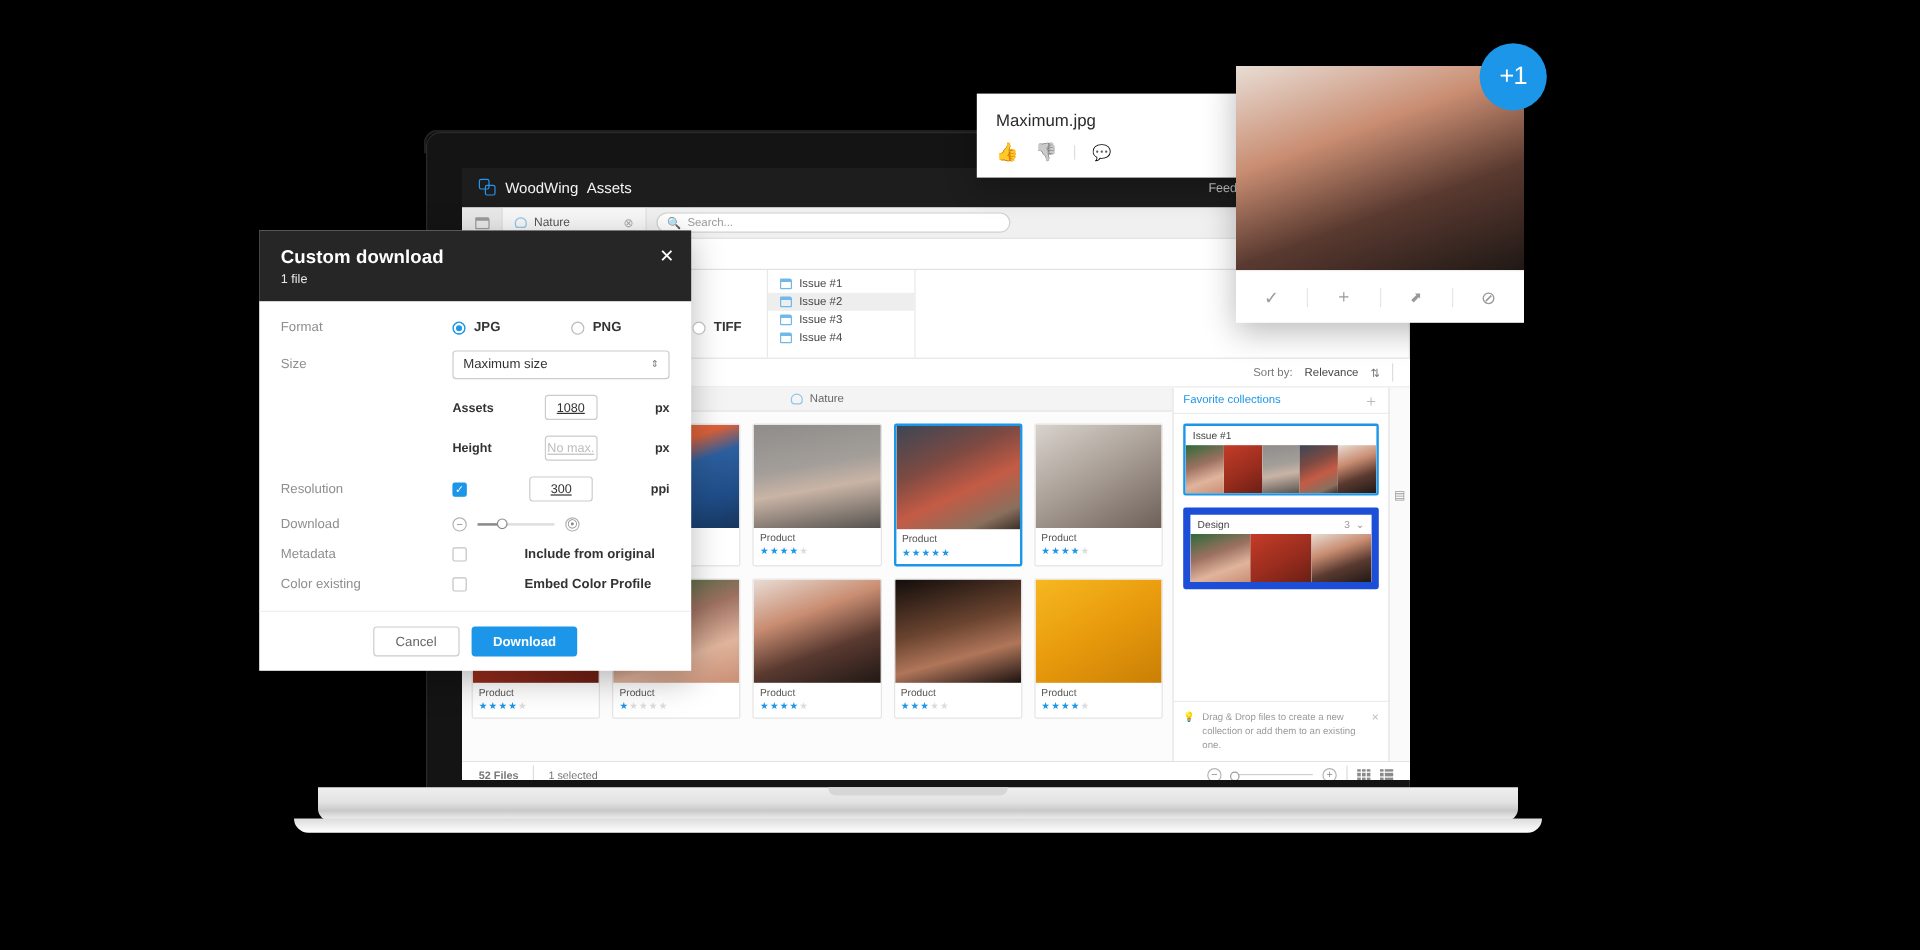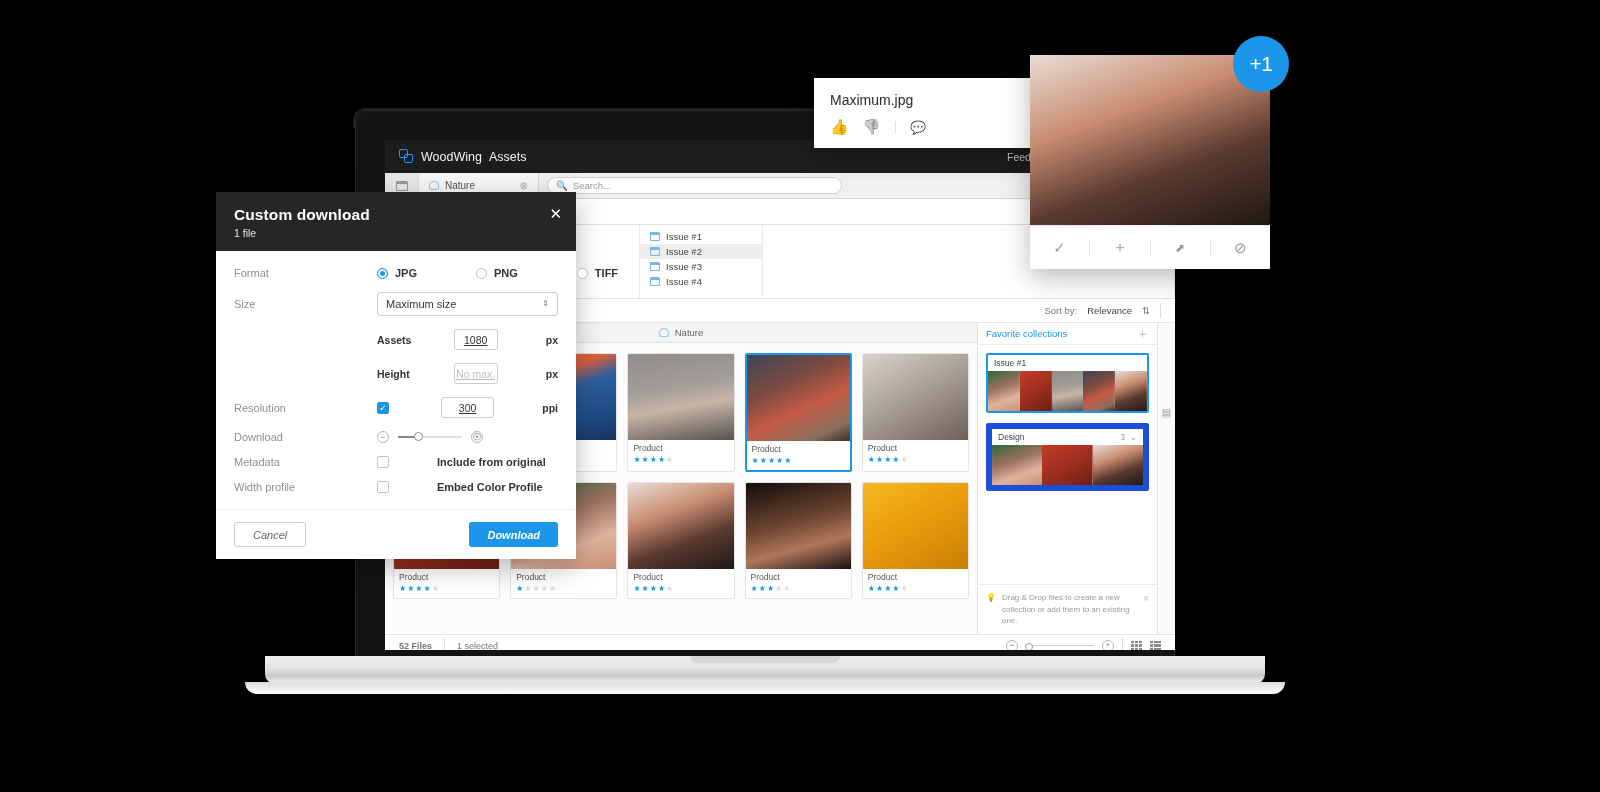--- a/index.html
+++ b/index.html
@@ -169,21 +169,21 @@
   .tinput.ph { color:#bdbdbd; }
   .unit { margin-left:9px; font-size:10.5px; font-weight:bold; color:#333; }
   .chk { width:12px; height:12px; border:1px solid #c2c2c2; border-radius:2px; background:#fff; display:inline-flex; align-items:center; justify-content:center; flex:0 0 auto; }
   .chk.on { background:#1b96e8; border-color:#1b96e8; color:#fff; font-size:9px; }
   .chklbl { font-size:11px; font-weight:bold; color:#333; margin-left:9px; }
   .qwrap { display:flex; align-items:center; gap:9px; }
   .circ { width:12px; height:12px; border:1px solid #b5b5b5; border-radius:50%; display:inline-flex; align-items:center; justify-content:center; font-size:9px; color:#8a8a8a; line-height:1; }
   .qtrack { width:64px; height:1.5px; background:#ddd; position:relative; }
   .qtrack .fill { position:absolute; left:0; top:0; height:1.5px; width:20px; background:#8a8a8a; }
   .qtrack .knob { position:absolute; left:16px; top:-4px; width:9px; height:9px; border:1.5px solid #8a8a8a; border-radius:50%; background:#fff; }
-  .dlg-foot { border-top:1px solid #eee; padding:12px 18px; display:flex; justify-content:space-between; gap:10px;font-style:italic; }
+  .dlg-foot { border-top:1px solid #eee; padding:12px 18px; display:flex; justify-content:center; gap:10px; }
   .btn { height:25px; padding:0 18px; border-radius:3px; font-size:11px; display:inline-flex; align-items:center; justify-content:center; cursor:pointer; }
   .btn.ghost { border:1px solid #ccc; background:#fff; color:#666; }
   .btn.primary { background:#1b96e8; color:#fff; font-weight:bold; }
 
   
   #prodcard { left:814px; top:78px; width:290px; padding:14px 16px 12px; }
   #prodcard .t { font-size:14px; color:#2a2a2a; }
   #prodcard .icons { display:flex; align-items:center; gap:14px; margin-top:10px; }
   .vsep { width:1px; height:12px; background:#ddd; }
 
@@ -558,21 +558,21 @@
       </div>
     </div>
 
     <div class="row">
       <div class="lbl">Metadata</div>
       <span class="chk"></span>
       <span class="chklbl">Include from original</span>
     </div>
 
     <div class="row" style="margin-bottom:4px">
-      <div class="lbl">Width profile</div>
+      <div class="lbl">Color existing</div>
       <span class="chk"></span>
       <span class="chklbl">Embed Color Profile</span>
     </div>
 
   </div>
 
   <div class="dlg-foot">
     <div class="btn ghost">Cancel</div>
     <div class="btn primary">Download</div>
   </div>

